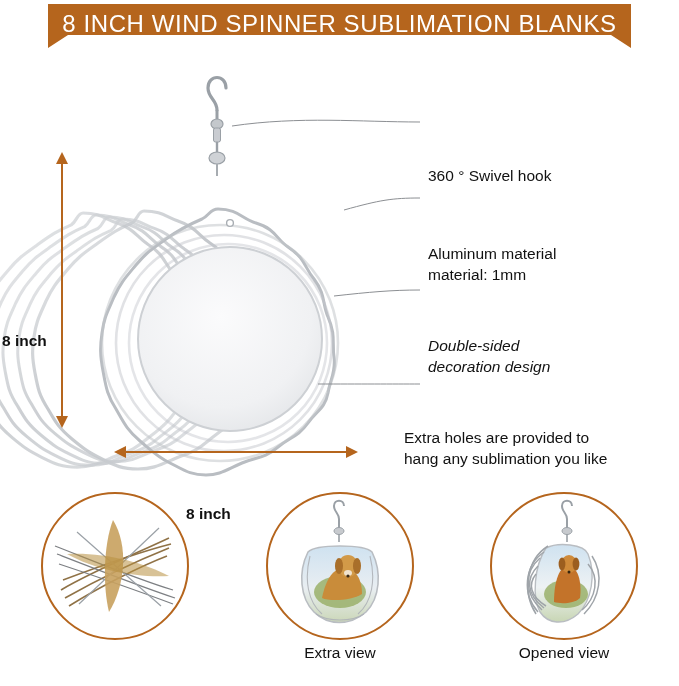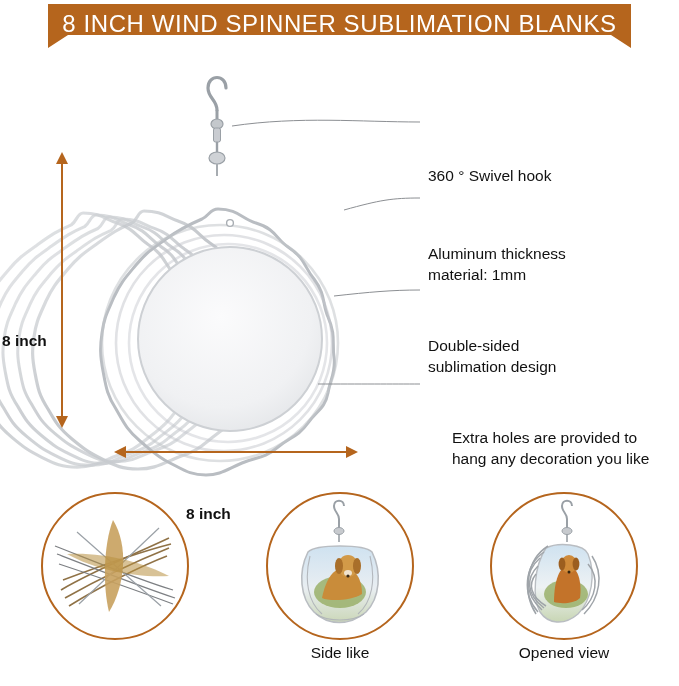--- a/index.html
+++ b/index.html
@@ -54,22 +54,22 @@
 
   
   .callout {
     position: absolute;
     font-size: 15.5px;
     line-height: 21px;
     color: #111111;
   }
   .c1 { left: 428px; top: 115px; text-align: right; }
   .c2 { left: 428px; top: 193px; }
-  .c3 { left: 428px; top: 285px; }
-  .c4 { left: 452px; top: 377px; }
+  .c3 { left: 428px; top: 285px; font-style: italic; }
+  .c4 { left: 404px; top: 377px; }
 
   
   .dim-left {
     position: absolute;
     left: 2px;
     top: 282px;
     font-size: 15.5px;
     font-weight: 700;
     color: #111111;
   }
@@ -251,30 +251,30 @@
       <path d="M114,402 L126,396 L126,408 Z" fill="#b5651d"></path>
       <path d="M358,402 L346,396 L346,408 Z" fill="#b5651d"></path>
     </g>
   </svg>
 
   
   <div class="callout c1">
     <div>360 ° Swivel hook</div>
   </div>
   <div class="callout c2">
-    <div>Aluminum thickness</div>
+    <div>Aluminum material</div>
     <div>material: 1mm</div>
   </div>
   <div class="callout c3">
     <div>Double-sided</div>
-    <div>sublimation design</div>
+    <div>decoration design</div>
   </div>
   <div class="callout c4">
     <div>Extra holes are provided to</div>
-    <div>hang any decoration you like</div>
+    <div>hang any sublimation you like</div>
   </div>
 
   
   <div class="dim-left">8 inch</div>
   <div class="dim-bottom">8 inch</div>
 </div>
 
 <div class="thumbs">
 
   <div class="thumb t1">
@@ -328,21 +328,21 @@
         <circle cx="80" cy="82" r="1.6" fill="#3a2a18"></circle>
 
         <g stroke="#aeb2b7" stroke-width="1.1" fill="none" opacity="0.9">
           <path d="M42,62 C36,86 40,108 54,120"></path>
           <path d="M102,62 C108,86 104,108 90,120"></path>
           <path d="M48,120 C60,128 84,128 96,120"></path>
         </g>
       </svg>
     </div>
   </div>
-  <div class="thumb-caption cap2">Side like</div>
+  <div class="thumb-caption cap2">Extra view</div>
 
   <div class="thumb t3">
     <div class="thumb-ring">
       <svg width="144" height="144" viewBox="0 0 144 144">
         <defs>
           <linearGradient id="skyG2" x1="0" y1="0" x2="0" y2="1">
             <stop offset="0%" stop-color="#cfe2f0"></stop>
             <stop offset="55%" stop-color="#eef2f4"></stop>
             <stop offset="100%" stop-color="#c8d6b4"></stop>
           </linearGradient>

